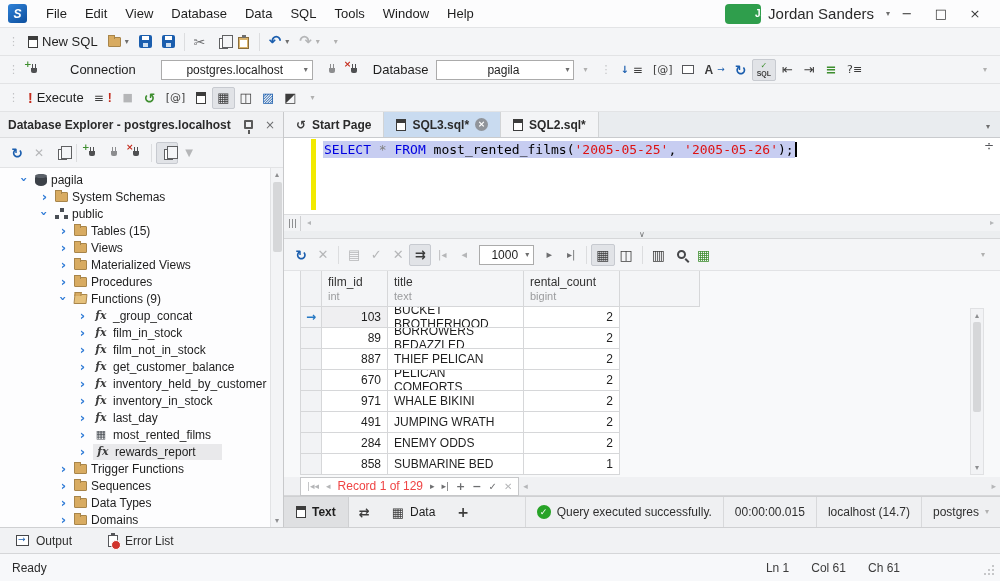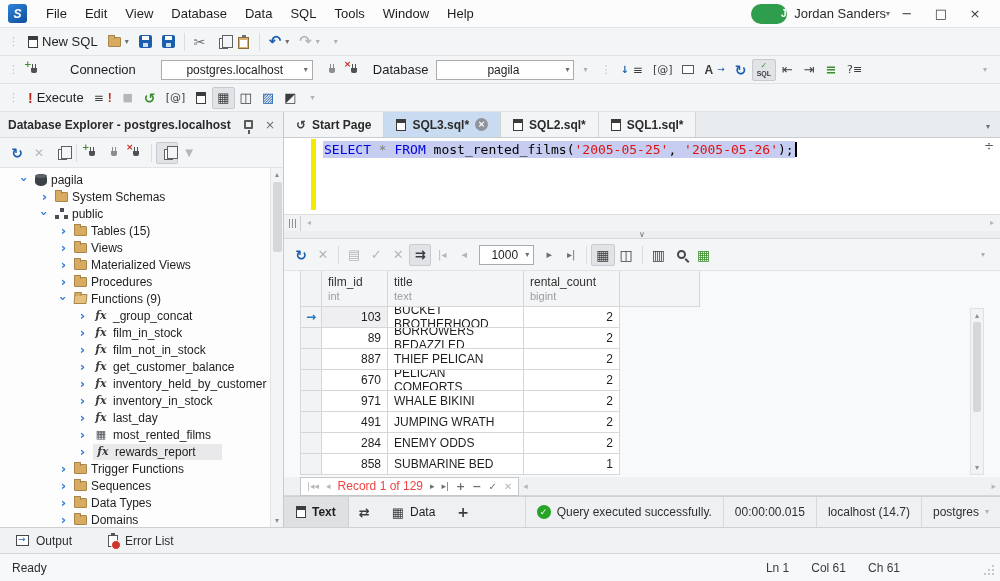--- a/index.html
+++ b/index.html
@@ -9,23 +9,23 @@
   .bar { display:flex; align-items:center; }
   .ico { font-family:"DejaVu Sans", sans-serif; line-height:1; display:inline-block; }
 
   
   #menubar { height:28px; background:#fcfcfd; border-bottom:1px solid #e3e4e6; padding:0 8px; }
   .app-logo { width:19px; height:19px; border-radius:3px; margin-right:10px;
     background:linear-gradient(145deg,#2f82d8,#0d4f9e); color:#fff; font-weight:bold;
     font-style:italic; font-size:12px; display:flex; align-items:center; justify-content:center; }
   .menu-item { padding:0 9px; font-size:13px; color:#1e1e1e; height:28px; display:flex; align-items:center; }
   #menubar .right { margin-left:auto; display:flex; align-items:center; }
-  .avatar { width:28px; height:20px; background:#2f9e4c; color:#fff; border-radius:10px;
+  .avatar { width:28px; height:20px; background:#2f9e4c; color:#fff; border-radius:4px;
     font-size:10px; font-weight:bold; display:flex; align-items:center; justify-content:center; margin-right:7px;padding-left:36px; }
-  .user-name { font-size:13px; margin-right:0; }
+  .user-name { font-size:15px; margin-right:12px; }
   .caret { font-size:8px; color:#6e6e6e; font-family:"DejaVu Sans", sans-serif; }
   .caret.dim { color:#b0b0b0; }
   .win-btn { width:34px; height:28px; display:flex; align-items:center; justify-content:center;
     font-size:13px; color:#3a3a3a; font-family:"DejaVu Sans", sans-serif; }
 
   
   .toolbar { height:28px; background:#f4f5f7; border-bottom:1px solid #e2e3e5; padding:0 4px; display:flex; align-items:center; }
   .grip { color:#c2c3c5; font-size:11px; margin:0 4px; font-family:"DejaVu Sans", sans-serif; }
   .tb-btn { height:22px; min-width:22px; display:flex; align-items:center; justify-content:center;
     gap:4px; border-radius:2px; padding:0 4px; border:1px solid transparent; }
@@ -503,24 +503,20 @@
       </div>
       <div class="tab active">
         <span class="doc-ic"></span>
         <span>SQL3.sql*</span>
         <span class="tab-close">×</span>
       </div>
       <div class="tab">
         <span class="doc-ic"></span>
         <span>SQL2.sql*</span>
       </div>
-      <div class="tab">
-        <span class="doc-ic"></span>
-        <span>SQL1.sql*</span>
-      </div>
       <div class="overflow"><span class="caret ico">▾</span></div>
     </div>
 
     <div id="editor">
       <div class="change-bar"></div>
       <div class="code-line"><span class="sel-line"><span class="kw">SELECT </span><span class="op">* </span><span class="kw">FROM </span><span class="pl">most_rented_films</span><span class="pl">(</span><span class="str">'2005-05-25'</span><span class="pl">, </span><span class="str">'2005-05-26'</span><span class="pl">);</span></span><span class="cursor"></span></div>
       <span class="split-handle ico">÷</span>
     </div>
 
     <div id="hscroll">

